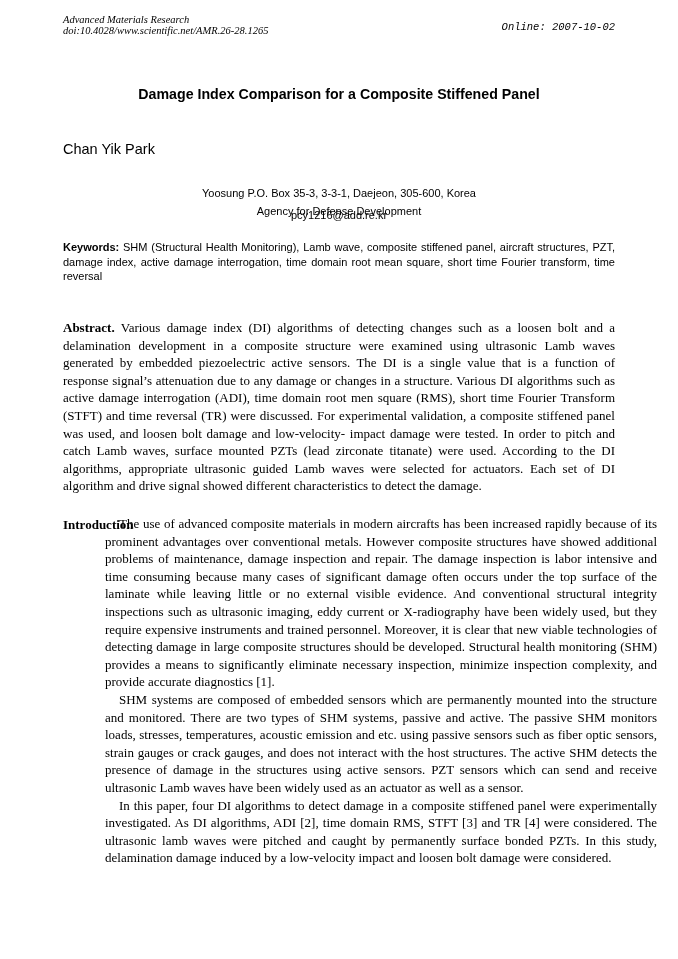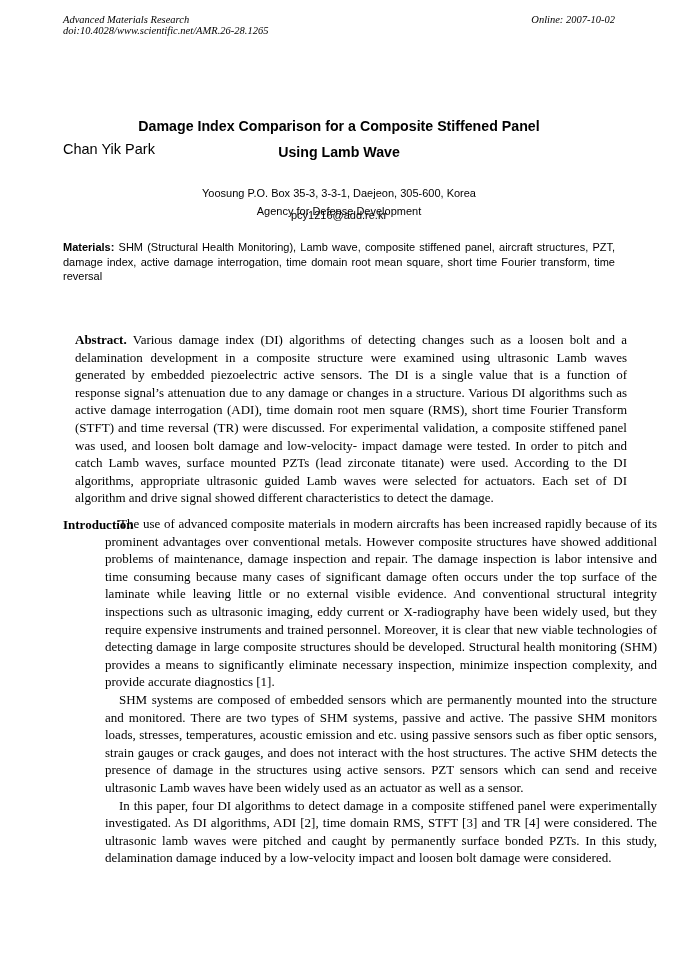--- a/index.html
+++ b/index.html
@@ -26,33 +26,33 @@
       top: 14px;
       width: 552px;
       font-family: "Liberation Serif", serif;
       font-style: italic;
       font-size: 10.5px;
       line-height: 11.2px;
     }
     .running-header .online {
       position: absolute;
       right: 0;
-      top: 0;
+      top: 8px;
+      font-family: Liberation Mono, monospace;
     }
     .title {
       position: absolute;
       left: 0;
       top: 81px;
       width: 552px;
       text-align: center;
       font-family: "Liberation Sans", sans-serif;
       font-weight: bold;
       font-size: 14.2px;
       line-height: 26px;
-      margin-top: 32px;
     }
     .author {
       position: absolute;
       left: 0;
       top: 139px;
       width: 552px;
       font-family: "Liberation Sans", sans-serif;
       font-size: 14.5px;
       line-height: 20px;
     }
@@ -78,21 +78,21 @@
     .keywords b { font-weight: bold; }
     .abstract {
       position: absolute;
       left: 0;
       top: 319px;
       width: 552px;
       font-family: "Liberation Serif", serif;
       font-size: 13px;
       line-height: 17.6px;
       text-align: justify;
-      margin: 12px;
+      margin: 0;
     }
     .abstract b { font-weight: bold; }
     .section-heading {
       position: absolute;
       left: 0;
       top: 517px;
       font-family: "Liberation Serif", serif;
       font-weight: bold;
       font-size: 13px;
       line-height: 16px;
@@ -119,31 +119,30 @@
 <div class="page">
 
   <div class="running-header">
     <div>Advanced Materials Research</div>
     <div>doi:10.4028/www.scientific.net/AMR.26-28.1265</div>
     <div class="online">Online: 2007-10-02</div>
   </div>
 
   <div class="title">
     <div>Damage Index Comparison for a Composite Stiffened Panel</div>
-    <div>Using Lamb Wave</div>
   </div>
 
   <div class="author">Chan Yik Park</div>
 
   <div class="affil" style="top:172px;margin-top:32px;">Agency for Defense Development</div>
   <div class="affil" style="top:186px;">Yoosung P.O. Box 35-3, 3-3-1, Daejeon, 305-600, Korea</div>
   <div class="affil" style="top:208px;">pcy1216@add.re.kr</div>
 
   <div class="keywords">
-    <b>Materials:</b><span> SHM (Structural Health Monitoring), Lamb wave, composite stiffened panel, aircraft structures, PZT, damage index, active damage interrogation, time domain root mean square, short time Fourier transform, time reversal</span>
+    <b>Keywords:</b><span> SHM (Structural Health Monitoring), Lamb wave, composite stiffened panel, aircraft structures, PZT, damage index, active damage interrogation, time domain root mean square, short time Fourier transform, time reversal</span>
   </div>
 
   <p class="abstract">
     <b>Abstract.</b><span> Various damage index (DI) algorithms of detecting changes such as a loosen bolt and a delamination development in a composite structure were examined using ultrasonic Lamb waves generated by embedded piezoelectric active sensors. The DI is a single value that is a function of response signal’s attenuation due to any damage or changes in a structure. Various DI algorithms such as active damage interrogation (ADI), time domain root men square (RMS), short time Fourier Transform (STFT) and time reversal (TR) were discussed. For experimental validation, a composite stiffened panel was used, and loosen bolt damage and low-velocity- impact damage were tested. In order to pitch and catch Lamb waves, surface mounted PZTs (lead zirconate titanate) were used. According to the DI algorithms, appropriate ultrasonic guided Lamb waves were selected for actuators. Each set of DI algorithm and drive signal showed different characteristics to detect the damage.</span>
   </p>
 
   <div class="section-heading">Introduction</div>
 
   <div class="intro">
     <p>The use of advanced composite materials in modern aircrafts has been increased rapidly because of its prominent advantages over conventional metals. However composite structures have showed additional problems of maintenance, damage inspection and repair. The damage inspection is labor intensive and time consuming because many cases of significant damage often occurs under the top surface of the laminate while leaving little or no external visible evidence. And conventional structural integrity inspections such as ultrasonic imaging, eddy current or X-radiography have been widely used, but they require expensive instruments and trained personnel. Moreover, it is clear that new viable technologies of detecting damage in large composite structures should be developed. Structural health monitoring (SHM) provides a means to significantly eliminate necessary inspection, minimize inspection complexity, and provide accurate diagnostics [1].</p>

